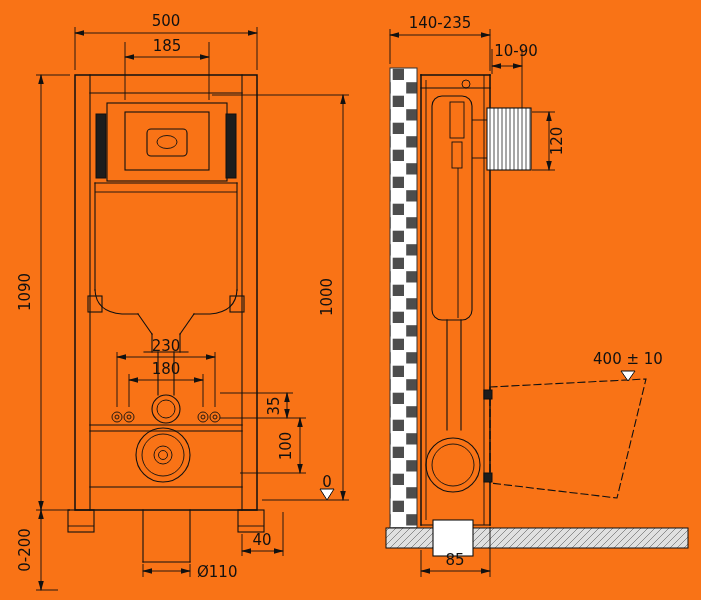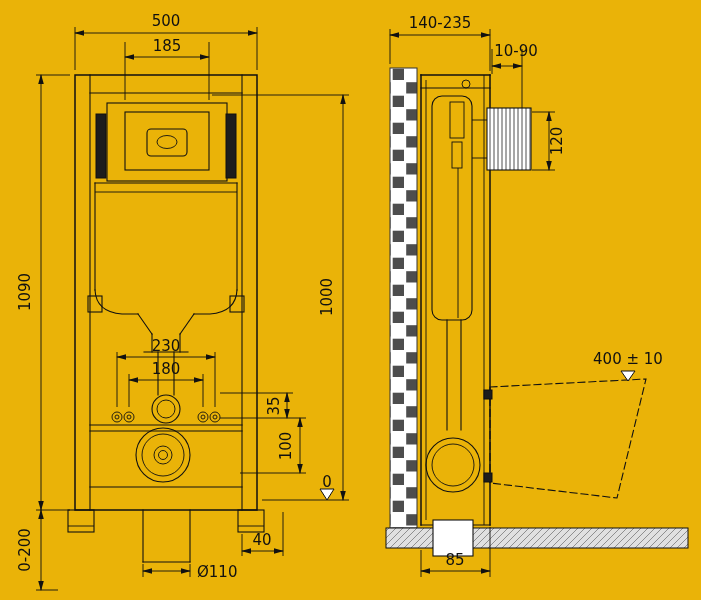--- a/index.html
+++ b/index.html
@@ -1,16 +1,16 @@
 <!DOCTYPE html>
 <html><head>
 <meta charset="utf-8">
 <style>
   html,body{margin:0;padding:0;background:#fff;}
-  .canvas{position:relative;width:701px;height:600px;background:#eab308;overflow:hidden;}
+  .canvas{position:relative;width:701px;height:600px;background:#f97316;overflow:hidden;}
   svg{display:block;}
   .ln{stroke:#111;fill:none;stroke-width:1.5;stroke-linecap:square;}
   .med{stroke:#111;fill:none;stroke-width:1.1;stroke-linecap:square;}
   .dim{stroke:#111;fill:none;stroke-width:0.9;stroke-linecap:butt;}
   .dark{fill:#1d1d1d;stroke:#111;stroke-width:1;}
   .lbl{font-family:"DejaVu Sans","Liberation Sans",sans-serif;font-size:15px;fill:#111;}
   .mid{text-anchor:middle;}
   .dashed{stroke-dasharray:7 4;}
 </style>
 </head>

